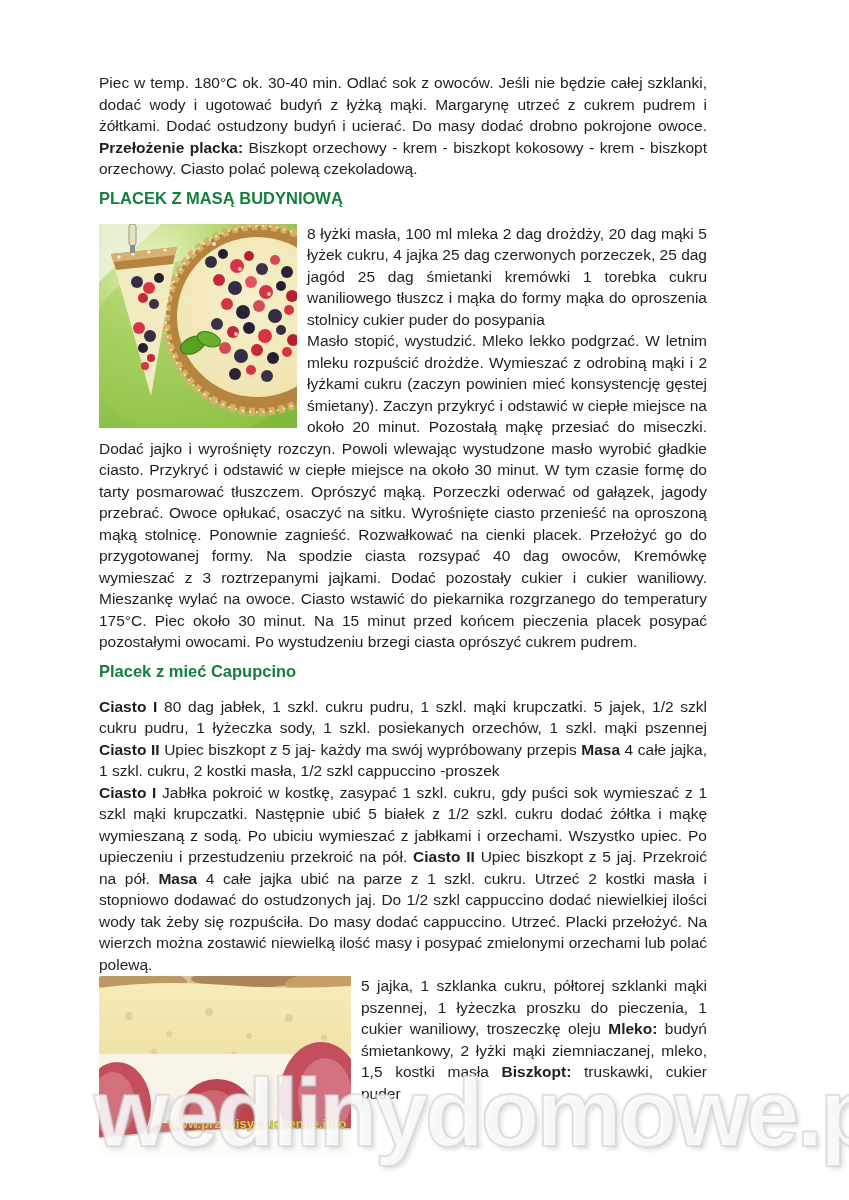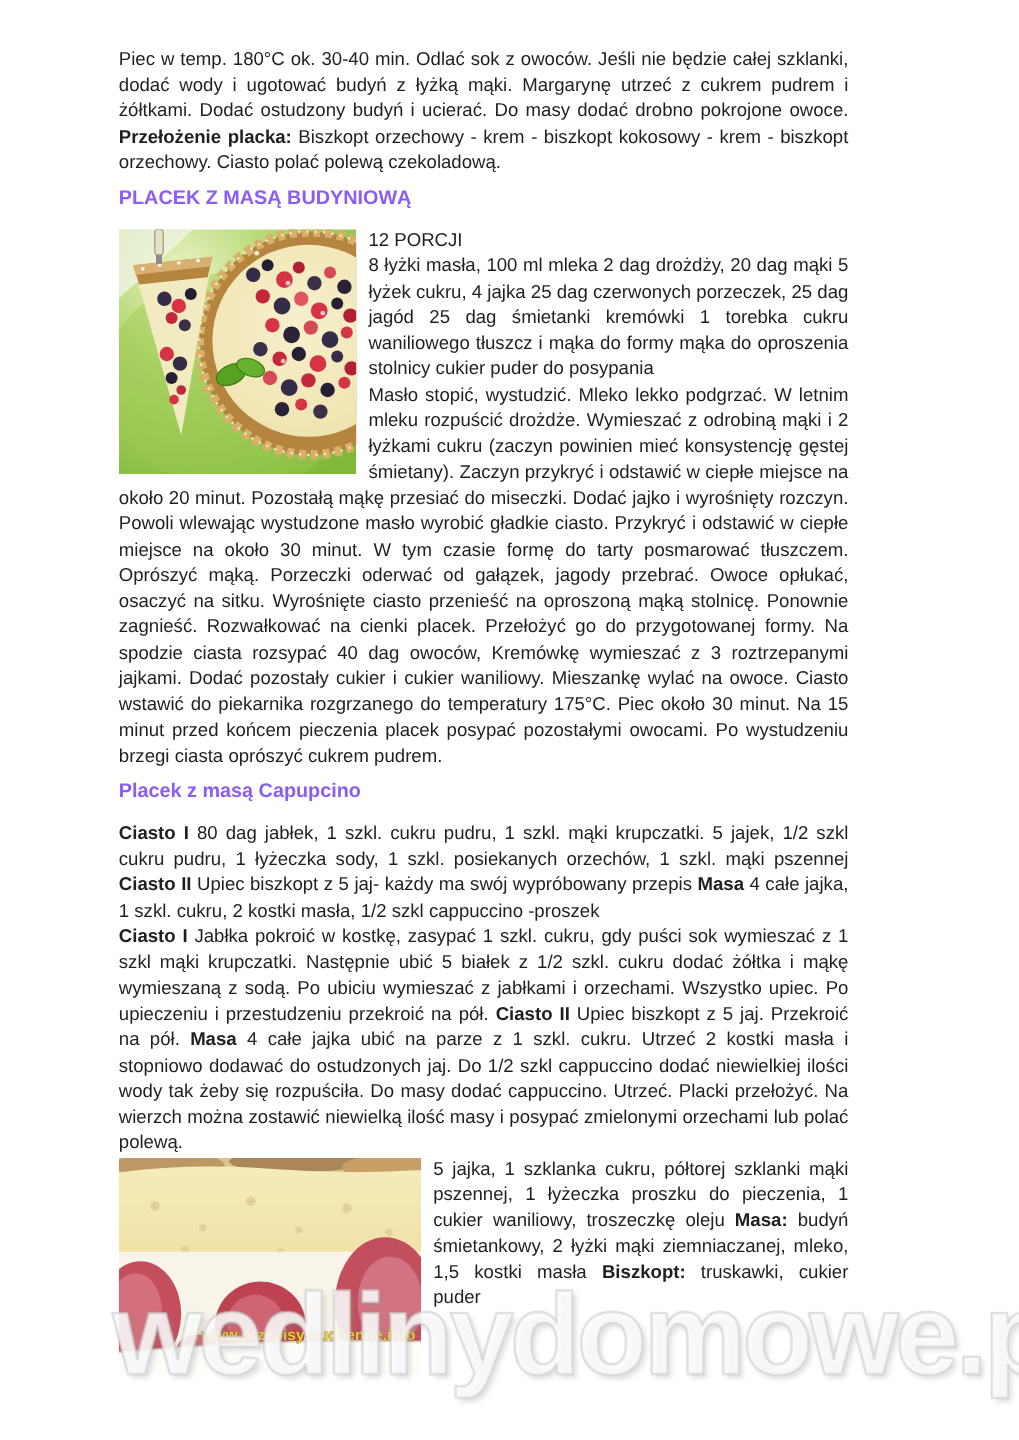--- a/index.html
+++ b/index.html
@@ -9,37 +9,37 @@
     width: 849px;
     height: 1200px;
     overflow: hidden;
     font-family: "Liberation Sans", "DejaVu Sans", sans-serif;
   }
   .page {
     position: relative;
     width: 795px;
     height: 1200px;
     box-sizing: border-box;
-    padding: 39px 88px 0 99px;
+    padding: 72px 88px 0 99px;
     color: #1f1f1f;
   }
   p.body-text {
     margin: 0;
     font-size: 15.5px;
     line-height: 21.5px;
     text-align: justify;
     color: #1f1f1f;
   }
   p.para-gap { }
   h2.recipe-heading {
     margin: 9px 0 16px 0;
     font-size: 16.5px;
     line-height: 18px;
     font-weight: bold;
-    color: #8b5cf6;
+    color: #15803d;
     clear: both;
   }
   .photo {
     float: left;
     margin: 1px 10px 6px 0;
     overflow: hidden;
   }
   .photo svg { display: block; }
   .photo-tart { width: 198px; height: 204px; }
   .photo-cake { width: 252px; height: 180px; }
@@ -156,26 +156,25 @@
             <circle cx="52" cy="134" r="4" fill="#c1283a"></circle>
           <circle cx="46" cy="142" r="4" fill="#d63344"></circle>
         </g>
 
         <g>
           <rect x="30" y="0" width="7" height="22" rx="3" fill="#e6e1bf" stroke="#9a9a85" stroke-width="1"></rect>
           <rect x="31" y="21" width="5" height="8" fill="#8d8d8d"></rect>
         </g>
       </svg>
     </div>
-    <p class="body-text">12 PORCJI</p>
     <p class="body-text">8 łyżki masła, 100 ml mleka 2 dag drożdży, 20 dag mąki 5 łyżek cukru, 4 jajka 25 dag czerwonych porzeczek, 25 dag jagód 25 dag śmietanki kremówki 1 torebka cukru waniliowego tłuszcz i mąka do formy mąka do oproszenia stolnicy cukier puder do posypania</p>
     <p class="body-text para-gap">Masło stopić, wystudzić. Mleko lekko podgrzać. W letnim mleku rozpuścić drożdże. Wymieszać z odrobiną mąki i 2 łyżkami cukru (zaczyn powinien mieć konsystencję gęstej śmietany). Zaczyn przykryć i odstawić w ciepłe miejsce na około 20 minut. Pozostałą mąkę przesiać do miseczki. Dodać jajko i wyrośnięty rozczyn. Powoli wlewając wystudzone masło wyrobić gładkie ciasto. Przykryć i odstawić w ciepłe miejsce na około 30 minut. W tym czasie formę do tarty posmarować tłuszczem. Oprószyć mąką. Porzeczki oderwać od gałązek, jagody przebrać. Owoce opłukać, osaczyć na sitku. Wyrośnięte ciasto przenieść na oproszoną mąką stolnicę. Ponownie zagnieść. Rozwałkować na cienki placek. Przełożyć go do przygotowanej formy. Na spodzie ciasta rozsypać 40 dag owoców, Kremówkę wymieszać z 3 roztrzepanymi jajkami. Dodać pozostały cukier i cukier waniliowy. Mieszankę wylać na owoce. Ciasto wstawić do piekarnika rozgrzanego do temperatury 175°C. Piec około 30 minut. Na 15 minut przed końcem pieczenia placek posypać pozostałymi owocami. Po wystudzeniu brzegi ciasta oprószyć cukrem pudrem.</p>
   </div>
 
-  <h2 class="recipe-heading">Placek z masą Capupcino</h2>
+  <h2 class="recipe-heading">Placek z mieć Capupcino</h2>
   <p class="body-text"><b>Ciasto I</b> 80 dag jabłek, 1 szkl. cukru pudru, 1 szkl. mąki krupczatki. 5 jajek, 1/2 szkl cukru pudru, 1 łyżeczka sody, 1 szkl. posiekanych orzechów, 1 szkl. mąki pszennej <b>Ciasto II</b> Upiec biszkopt z 5 jaj- każdy ma swój wypróbowany przepis <b>Masa</b> 4 całe jajka, 1 szkl. cukru, 2 kostki masła, 1/2 szkl cappuccino -proszek</p>
   <p class="body-text para-gap"><b>Ciasto I</b> Jabłka pokroić w kostkę, zasypać 1 szkl. cukru, gdy puści sok wymieszać z 1 szkl mąki krupczatki. Następnie ubić 5 białek z 1/2 szkl. cukru dodać żółtka i mąkę wymieszaną z sodą. Po ubiciu wymieszać z jabłkami i orzechami. Wszystko upiec. Po upieczeniu i przestudzeniu przekroić na pół. <b>Ciasto II</b> Upiec biszkopt z 5 jaj. Przekroić na pół. <b>Masa</b> 4 całe jajka ubić na parze z 1 szkl. cukru. Utrzeć 2 kostki masła i stopniowo dodawać do ostudzonych jaj. Do 1/2 szkl cappuccino dodać niewielkiej ilości wody tak żeby się rozpuściła. Do masy dodać cappuccino. Utrzeć. Placki przełożyć. Na wierzch można zostawić niewielką ilość masy i posypać zmielonymi orzechami lub polać polewą.</p>
 
 
   <div>
     <div class="photo photo-cake">
       <svg viewBox="0 0 252 180" width="252" height="180">
         <defs>
           <linearGradient id="sponge" x1="0" y1="0" x2="0" y2="1">
             <stop offset="0%" stop-color="#f6ecb9"></stop>
@@ -216,18 +215,18 @@
           <ellipse cx="66" cy="160" rx="18" ry="13" fill="#d06a74"></ellipse>
         </g>
 
         <path d="M0,162 Q126,150 252,153 L252,180 L0,180 Z" fill="#fcfcf9"></path>
         <path d="M0,162 Q126,150 252,153" fill="none" stroke="#d8d4c8" stroke-width="1.5"></path>
 
         <text x="158" y="152" text-anchor="middle" font-family="Liberation Sans, sans-serif" font-size="13" font-weight="bold" fill="#e7d23b" stroke="#6e5c12" stroke-width="0.5" paint-order="stroke">www.przepisy-kuchenne.info</text>
         <rect x="100" y="160" width="128" height="6" rx="3" fill="#ffffff" opacity="0.35"></rect>
       </svg>
     </div>
-    <p class="body-text">5 jajka, 1 szklanka cukru, półtorej szklanki mąki pszennej, 1 łyżeczka proszku do pieczenia, 1 cukier waniliowy, troszeczkę oleju <b>Masa:</b> budyń śmietankowy, 2 łyżki mąki ziemniaczanej, mleko, 1,5 kostki masła <b>Biszkopt:</b> truskawki, cukier puder</p>
+    <p class="body-text">5 jajka, 1 szklanka cukru, półtorej szklanki mąki pszennej, 1 łyżeczka proszku do pieczenia, 1 cukier waniliowy, troszeczkę oleju <b>Mleko:</b> budyń śmietankowy, 2 łyżki mąki ziemniaczanej, mleko, 1,5 kostki masła <b>Biszkopt:</b> truskawki, cukier puder</p>
   </div>
 
   <div class="site-watermark">wedlinydomowe.pl</div>
 
 </div>
 
 </body></html>

